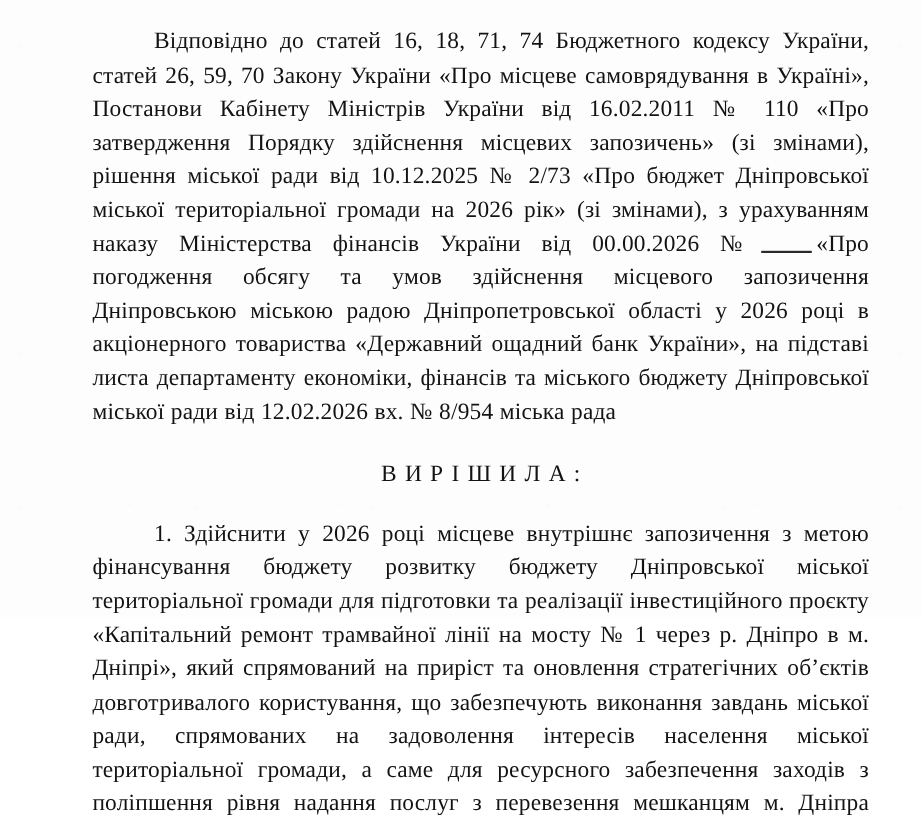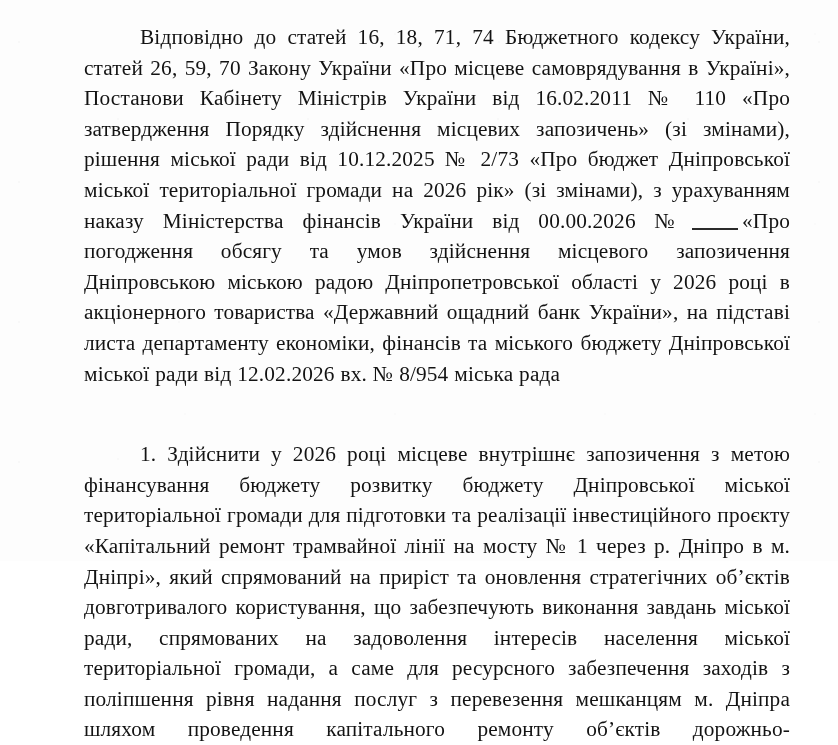--- a/index.html
+++ b/index.html
@@ -84,19 +84,20 @@
 </head>
 <body>
 
 <div class="page">
   <div class="body-text">
 
     <p class="para"><span>Відповідно до статей 16, 18, 71, 74 Бюджетного кодексу України, статей 26, 59, 70 Закону України «Про місцеве самоврядування в Україні», Постанови Кабінету Міністрів України від 16.02.2011 № 110 «Про затвердження Порядку здійснення місцевих запозичень» (зі змінами), рішення міської ради від 10.12.2025 № 2/73 «Про бюджет Дніпровської міської територіальної громади на 2026 рік» (зі змінами), з урахуванням наказу Міністерства фінансів України від 00.00.2026 №</span><span class="blank-line"></span><span>«Про погодження обсягу та умов здійснення місцевого запозичення Дніпровською міською радою Дніпропетровської області у 2026 році в акціонерного товариства «Державний ощадний банк України», на підставі листа департаменту економіки, фінансів та міського бюджету Дніпровської міської ради від 12.02.2026 вх. № 8/954 міська рада</span></p>
 
     <div class="gap-before-heading"></div>
 
+    <p class="heading-resolved">ВИРІШИЛА:</p>
 
     <div class="gap-after-heading"></div>
 
     <p class="para last-flush">1. Здійснити у 2026 році місцеве внутрішнє запозичення з метою фінансування бюджету розвитку бюджету Дніпровської міської територіальної громади для підготовки та реалізації інвестиційного проєкту «Капітальний ремонт трамвайної лінії на мосту № 1 через р. Дніпро в м. Дніпрі», який спрямований на приріст та оновлення стратегічних об’єктів довготривалого користування, що забезпечують виконання завдань міської ради, спрямованих на задоволення інтересів населення міської територіальної громади, а саме для ресурсного забезпечення заходів з поліпшення рівня надання послуг з перевезення мешканцям м. Дніпра шляхом проведення капітального ремонту об’єктів дорожньо-транспортного господарства.</p>
 
   </div>
 </div>
 
 </body></html>

